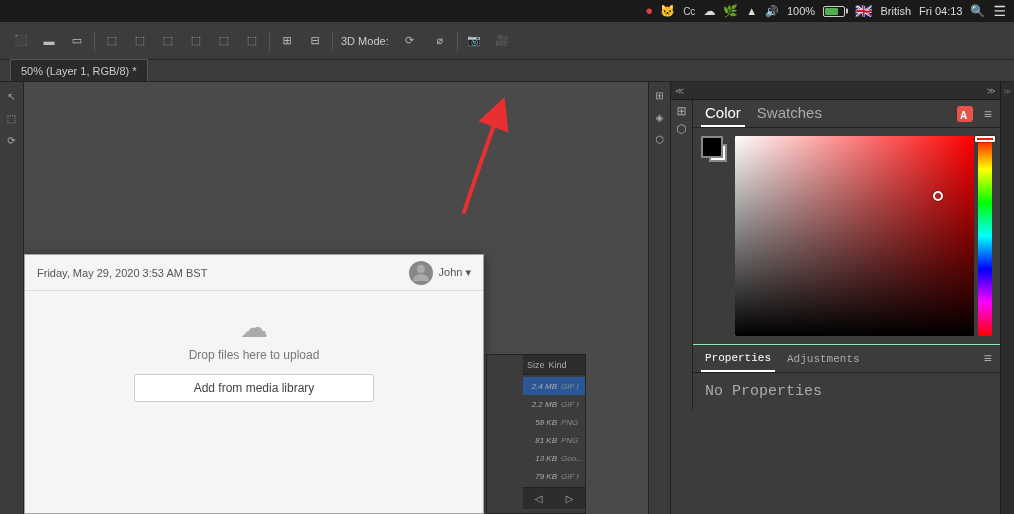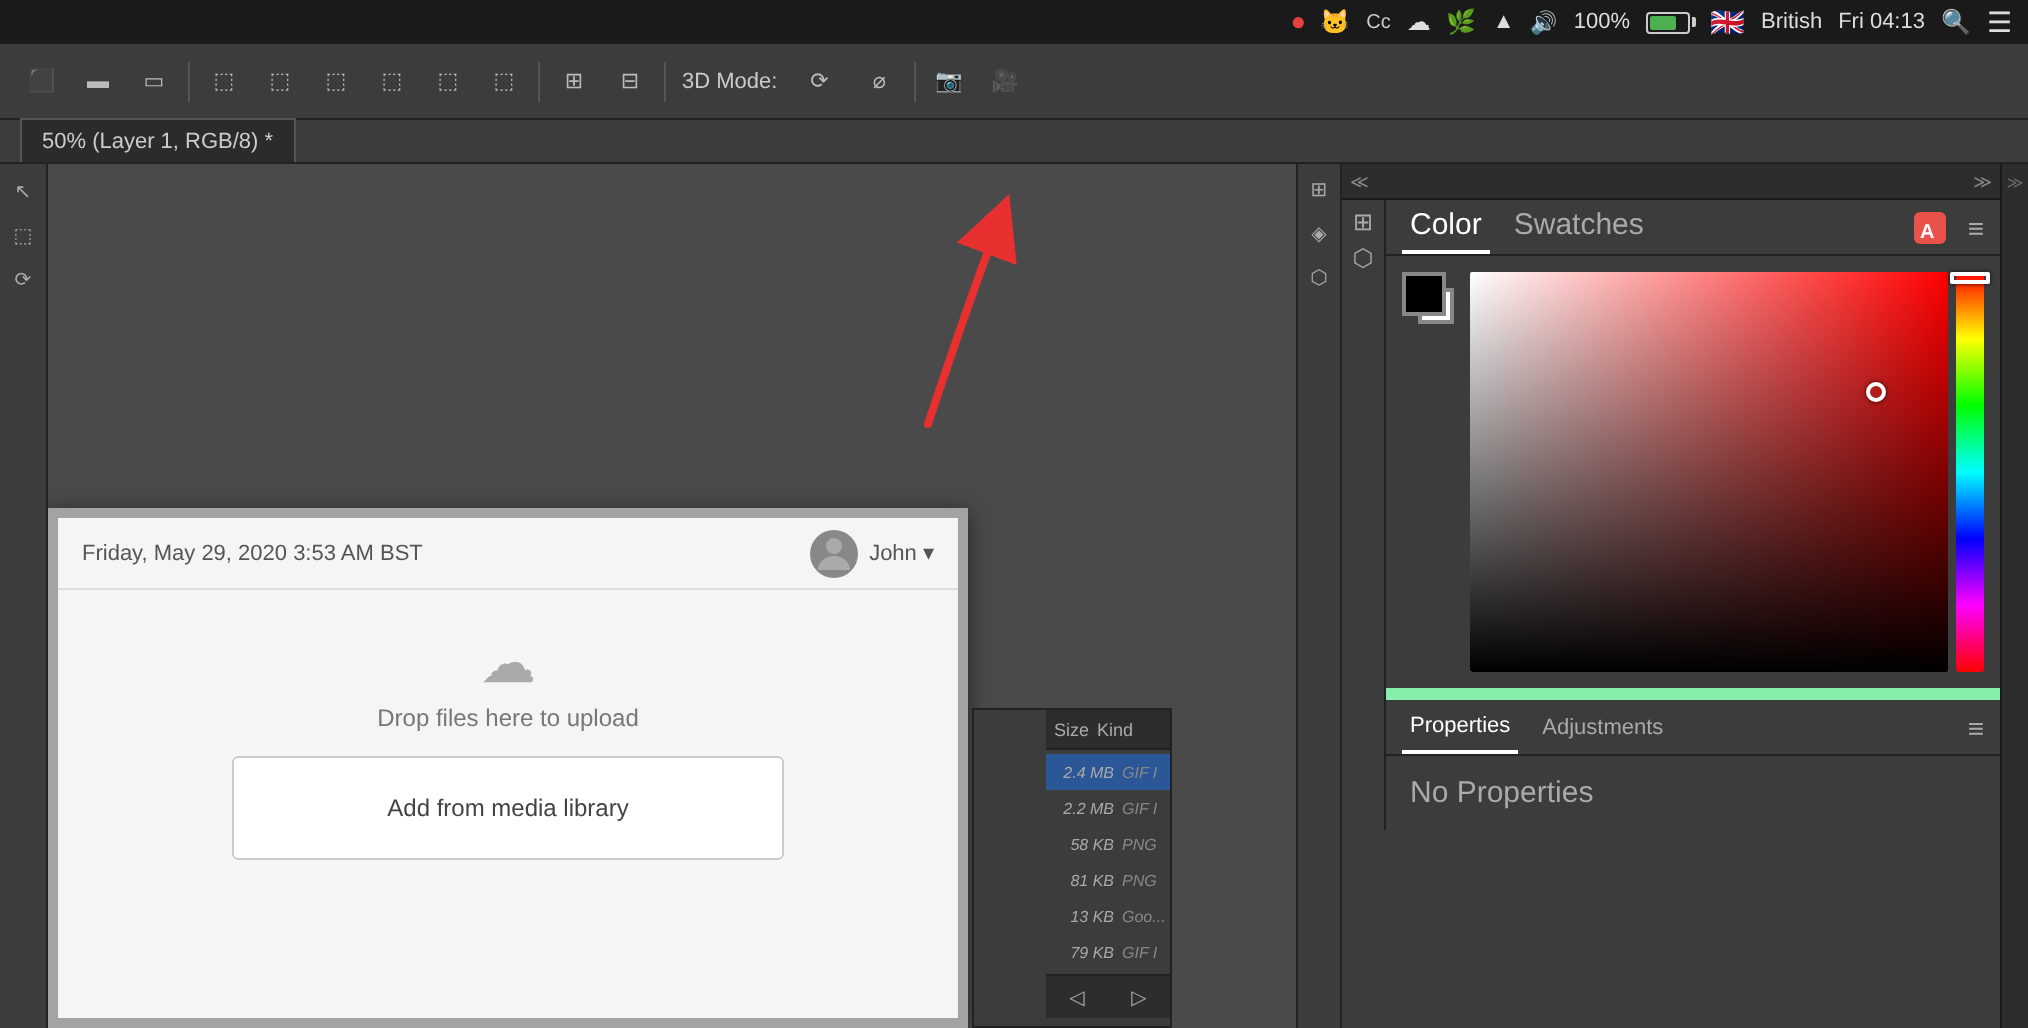--- a/index.html
+++ b/index.html
@@ -167,21 +167,21 @@
     }
 
     
     .wp-window {
       position: absolute;
       left: 0;
       bottom: 0;
       width: 460px;
       height: 260px;
       background: #f5f5f5;
-      border: 5px solid #a3a3a3;
+      border: 1px solid #a3a3a3;
       box-shadow: 0 2px 10px rgba(0,0,0,0.5);
     }
     .wp-header {
       height: 36px;
       background: #f5f5f5;
       border-bottom: 1px solid #ddd;
       display: flex;
       align-items: center;
       justify-content: space-between;
       padding: 0 12px;
@@ -224,24 +224,24 @@
       color: #aaa;
     }
     .wp-upload-text {
       font-size: 12px;
       color: #777;
     }
     .wp-btn {
       border: 1px solid #ccc;
       background: white;
       border-radius: 3px;
-      padding: 18px 16px;
+      padding: 6px 16px;
       font-size: 12px;
       color: #444;
-      width: 276px;
+      width: 240px;
       text-align: center;
       cursor: pointer;
     }
 
     
     .files-panel {
       position: absolute;
       right: 62px;
       bottom: 0;
       width: 100px;
@@ -415,22 +415,23 @@
       width: 20px;
       height: 6px;
       background: transparent;
       border: 2px solid #fff;
       border-radius: 1px;
       box-shadow: 0 0 2px rgba(0,0,0,0.8);
     }
 
     
     .properties-section {
-      border-top: 6px solid #86efac;
+      border-top: 1px solid #86efac;
       flex: 1;
+      font-family: Liberation Mono, monospace;
     }
     .properties-tabs {
       display: flex;
       align-items: center;
       height: 28px;
       background: #3c3c3c;
       border-bottom: 1px solid #222;
       padding: 0 8px;
       gap: 8px;
       position: relative;

